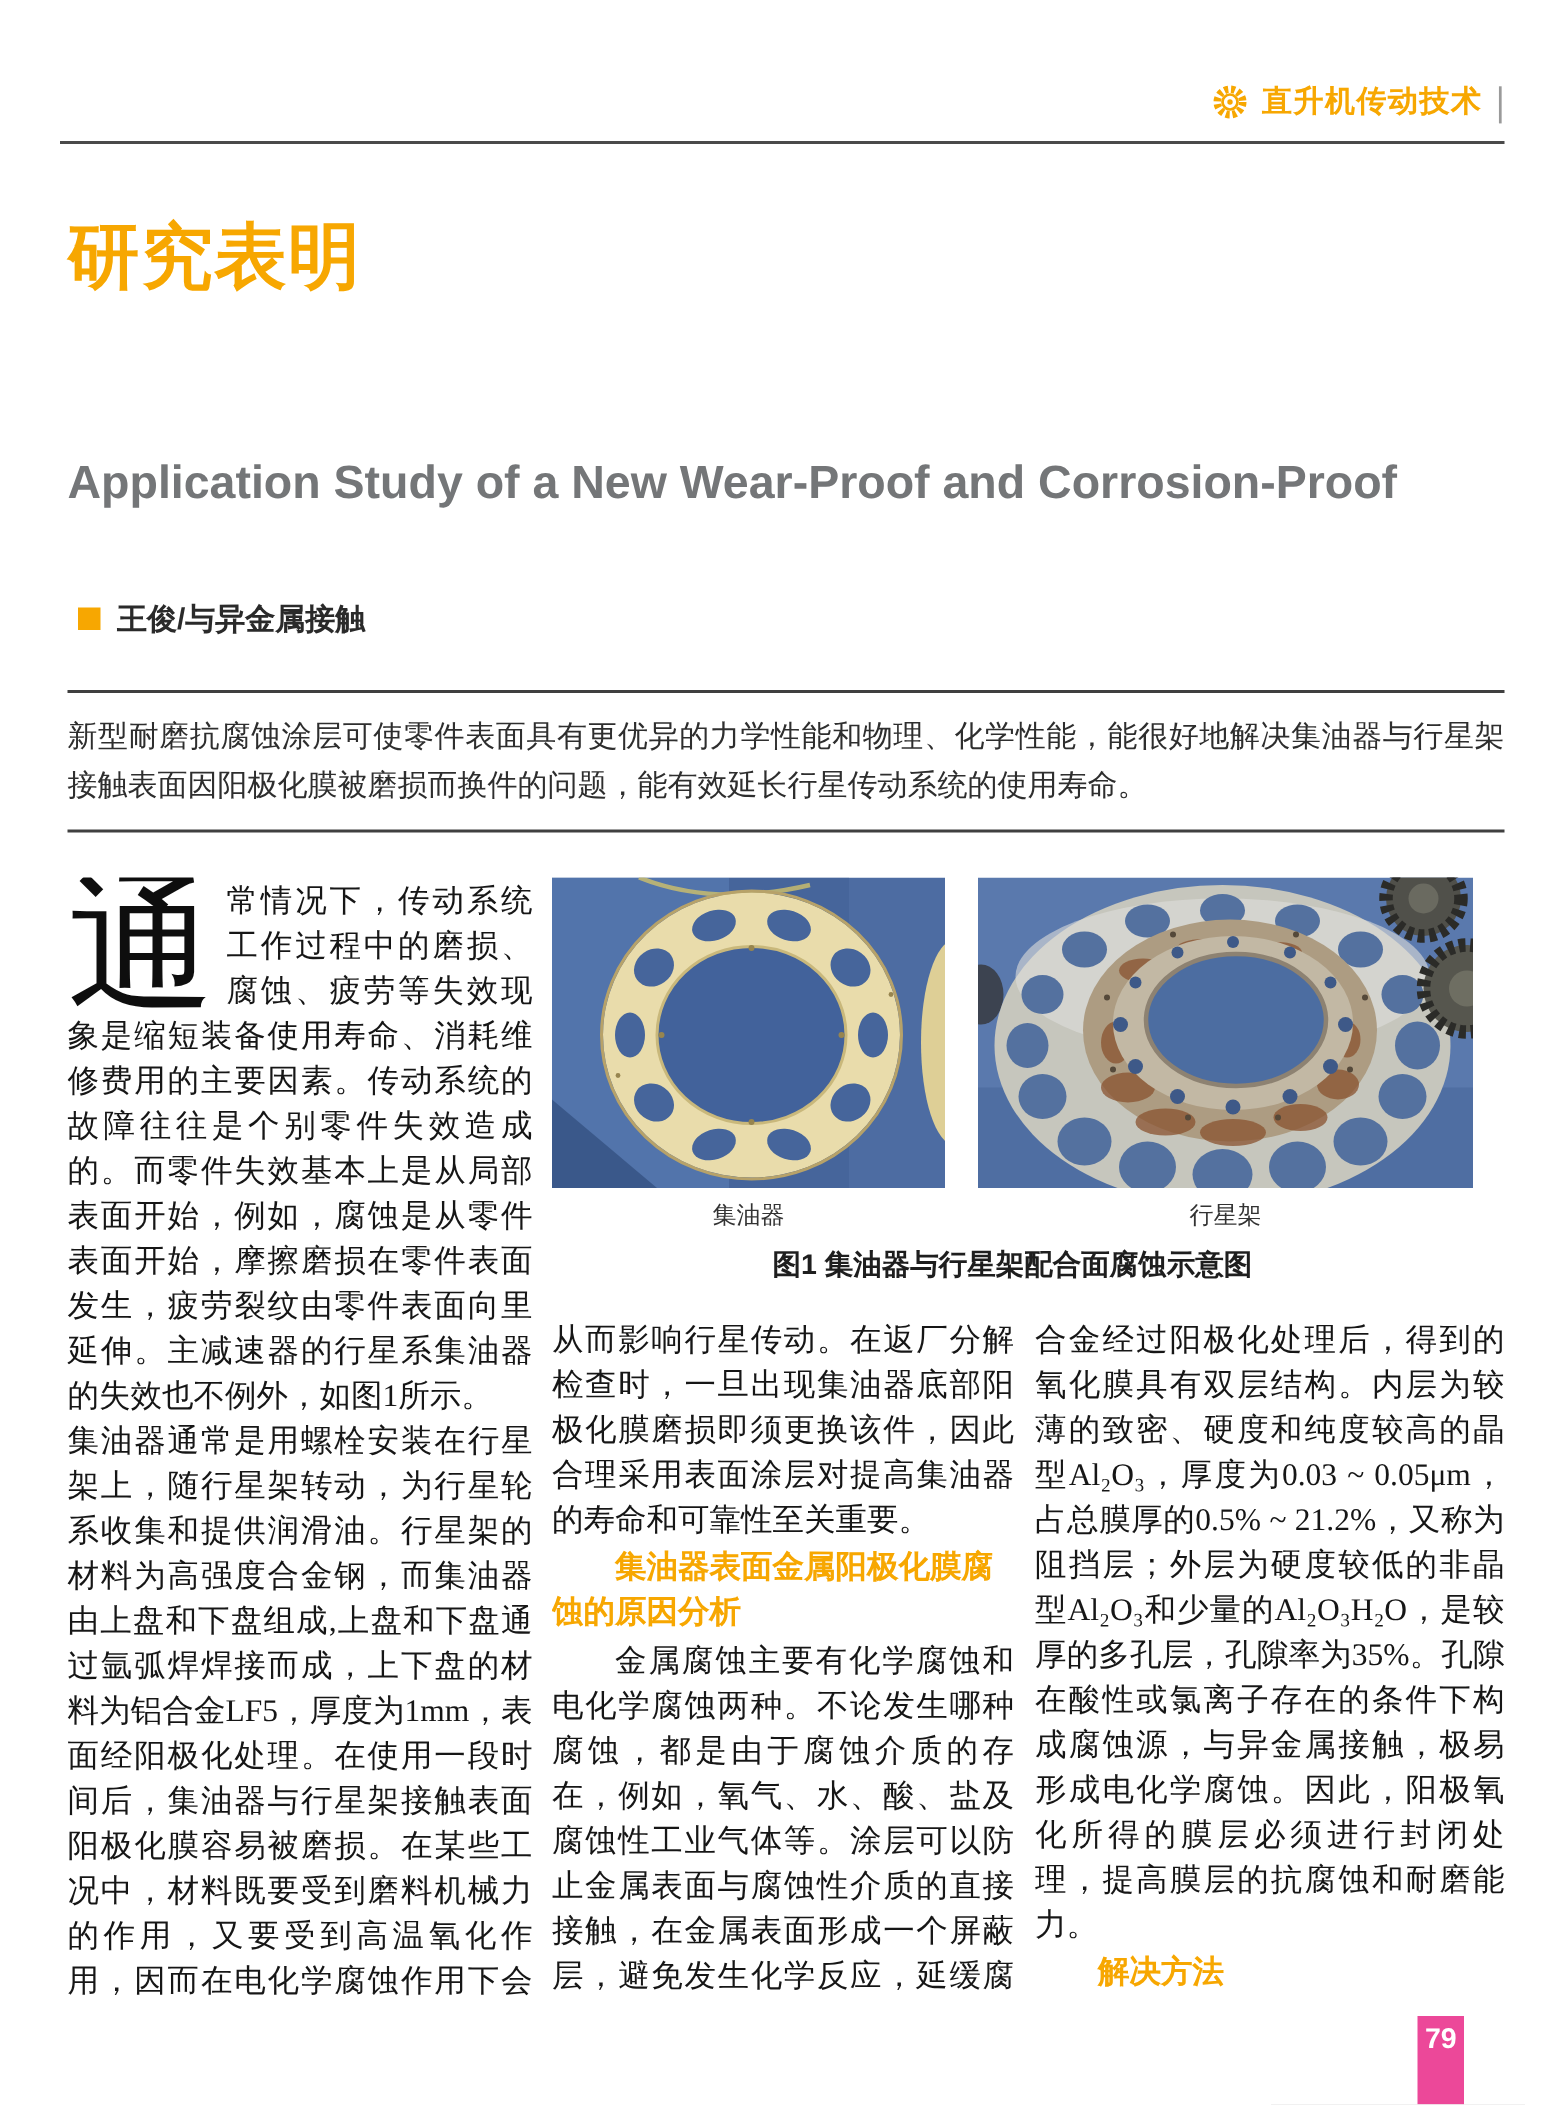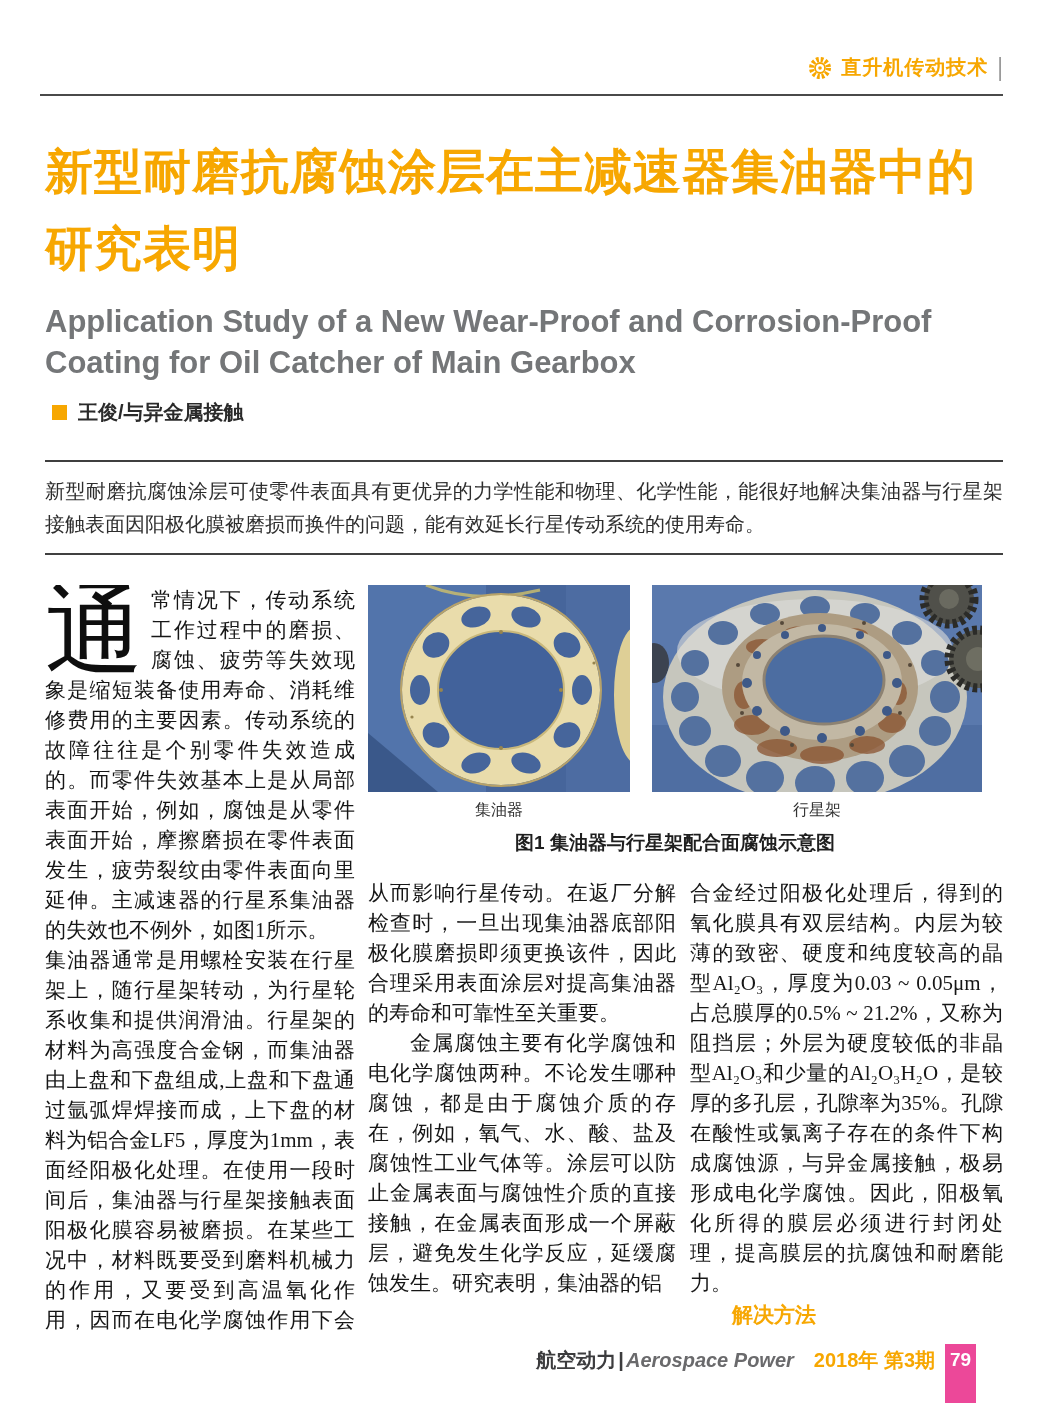--- a/index.html
+++ b/index.html
@@ -103,26 +103,24 @@
         <circle cx="12" cy="12" r="5" fill="none" stroke="#F7A701" stroke-width="1.8"></circle>
         <circle cx="12" cy="12" r="1.8" fill="#F7A701"></circle>
       </svg>
     </span>
     <span class="header-zh">直升机传动技术</span>
     <span class="header-sep">|</span>
   </div>
   <div class="header-rule"></div>
 
   <div class="title-zh">
-    <div>新型耐磨抗腐蚀涂层在主减速器集油器中的</div>
     <div>研究表明</div>
   </div>
   <div class="title-en">
     <div>Application Study of a New Wear-Proof and Corrosion-Proof</div>
-    <div>Coating for Oil Catcher of Main Gearbox</div>
   </div>
 
   <div class="byline">
     <span class="byline-square"></span>
     <span>王俊/与异金属接触</span>
   </div>
 
   <div class="abstract">新型耐磨抗腐蚀涂层可使零件表面具有更优异的力学性能和物理、化学性能，能很好地解决集油器与行星架接触表面因阳极化膜被磨损而换件的问题，能有效延长行星传动系统的使用寿命。</div>
 
   <div class="col col1">
@@ -240,27 +238,25 @@
     </div>
     <div class="photo-labels">
       <div class="lab1">集油器</div>
       <div class="lab2">行星架</div>
     </div>
     <div class="fig-caption">图1 集油器与行星架配合面腐蚀示意图</div>
   </div>
 
   <div class="col col2">
     <p class="para">从而影响行星传动。在返厂分解检查时，一旦出现集油器底部阳极化膜磨损即须更换该件，因此合理采用表面涂层对提高集油器的寿命和可靠性至关重要。</p>
+    <div class="sub-heading">集油器表面金属阳极化膜腐蚀的原因分析</div>
     <p class="para indent">金属腐蚀主要有化学腐蚀和电化学腐蚀两种。不论发生哪种腐蚀，都是由于腐蚀介质的存在，例如，氧气、水、酸、盐及腐蚀性工业气体等。涂层可以防止金属表面与腐蚀性介质的直接接触，在金属表面形成一个屏蔽层，避免发生化学反应，延缓腐蚀发生。研究表明，集油器的铝</p>
   </div>
 
   <div class="col col3">
     <p class="para">合金经过阳极化处理后，得到的氧化膜具有双层结构。内层为较薄的致密、硬度和纯度较高的晶型Al₂O₃，厚度为0.03 ~ 0.05μm，占总膜厚的0.5% ~ 21.2%，又称为阻挡层；外层为硬度较低的非晶型Al₂O₃和少量的Al₂O₃H₂O，是较厚的多孔层，孔隙率为35%。孔隙在酸性或氯离子存在的条件下构成腐蚀源，与异金属接触，极易形成电化学腐蚀。因此，阳极氧化所得的膜层必须进行封闭处理，提高膜层的抗腐蚀和耐磨能力。</p>
     <div class="sub-heading">解决方法</div>
     <p class="para indent">为延长集油器与行星架间发生电化学腐蚀的时间，以达到延长主减速</p>
   </div>
 
-  <div class="footer-text">
-    <span class="footer-zh">航空动力</span><span class="footer-sep">|</span><span class="footer-en">Aerospace Power</span><span class="footer-issue">2018年 第3期</span>
-  </div>
   <div class="page-box">79</div>
 
 </div>
 
 </body></html>

